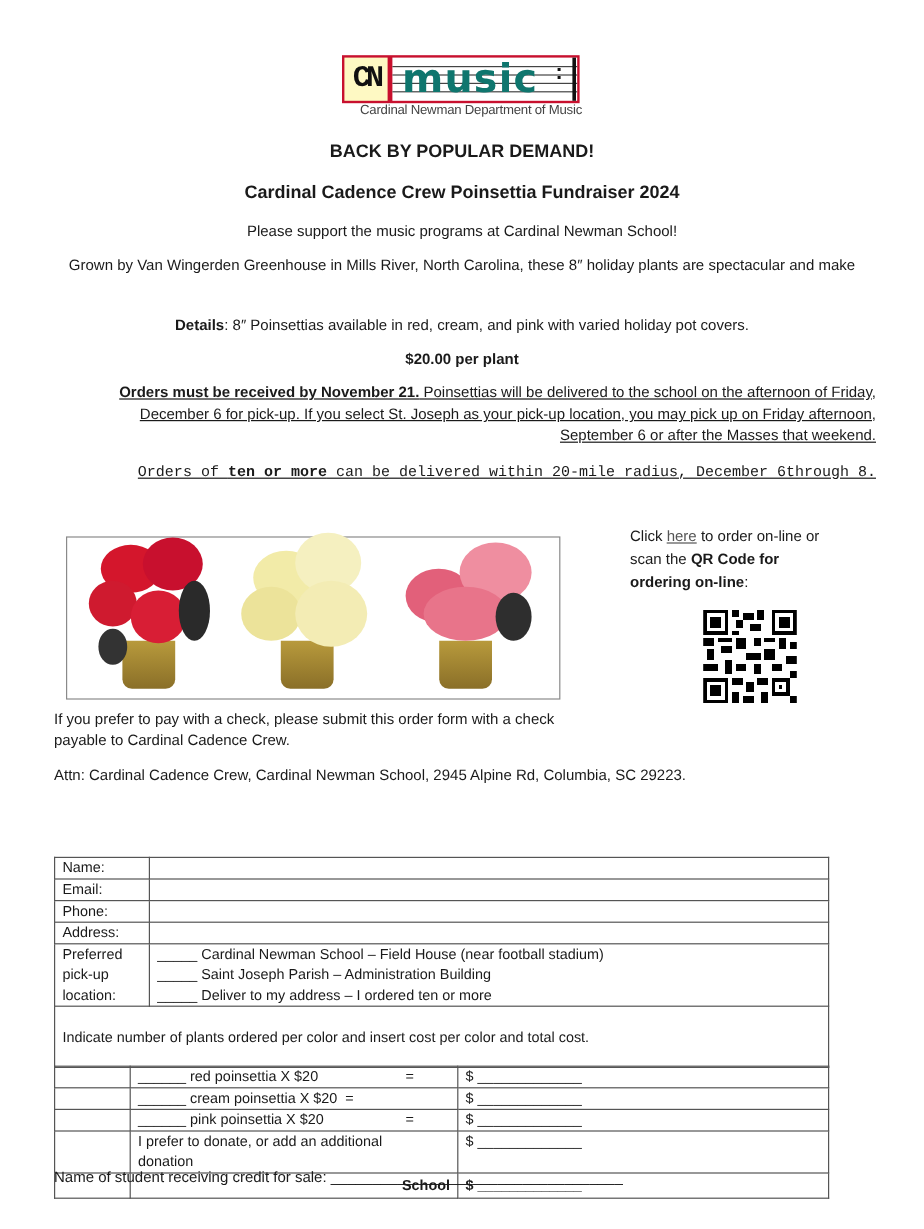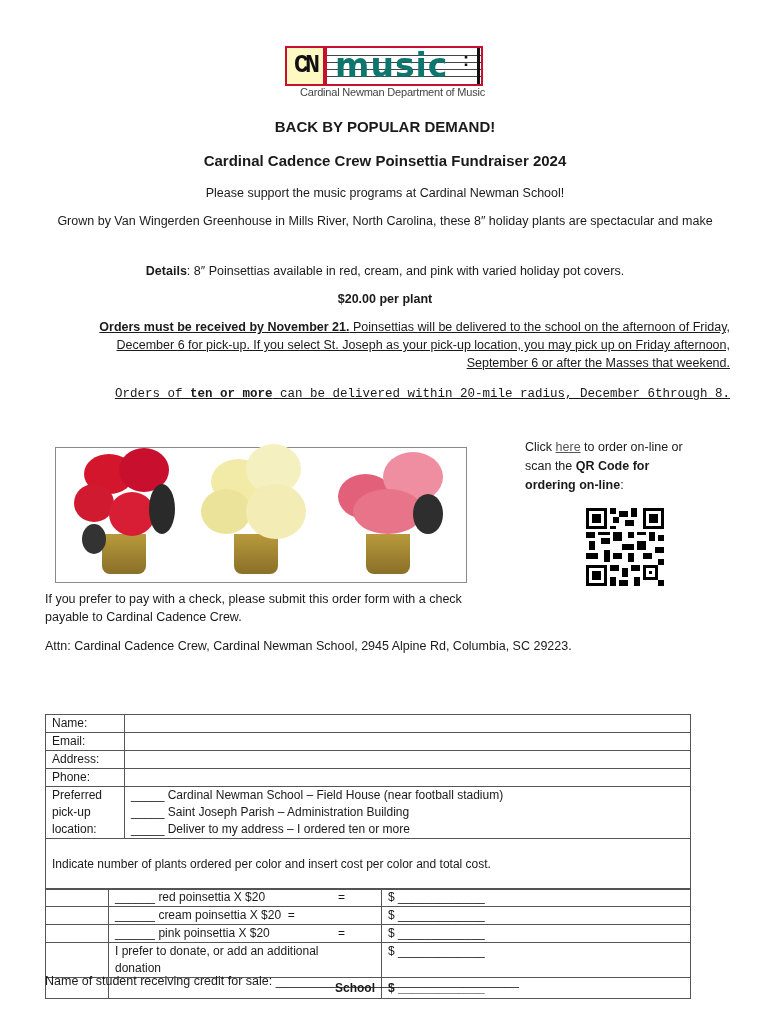--- a/index.html
+++ b/index.html
@@ -171,25 +171,25 @@
   <tbody>
       <tr>
     <td style="width:66px;">Name:</td>
     <td></td>
   </tr>
   <tr>
     <td>Email:</td>
     <td></td>
   </tr>
   <tr>
+    <td>Phone:</td>
+    <td></td>
+  </tr>
+  <tr>
     <td>Address:</td>
-    <td></td>
-  </tr>
-  <tr>
-    <td>Phone:</td>
     <td></td>
   </tr>
   <tr>
     <td>
       <span>Preferred</span><br>
       <span>pick-up</span><br>
       <span>location:</span>
     </td>
     <td>
       <div>_____ Cardinal Newman School – Field House (near football stadium)</div>

